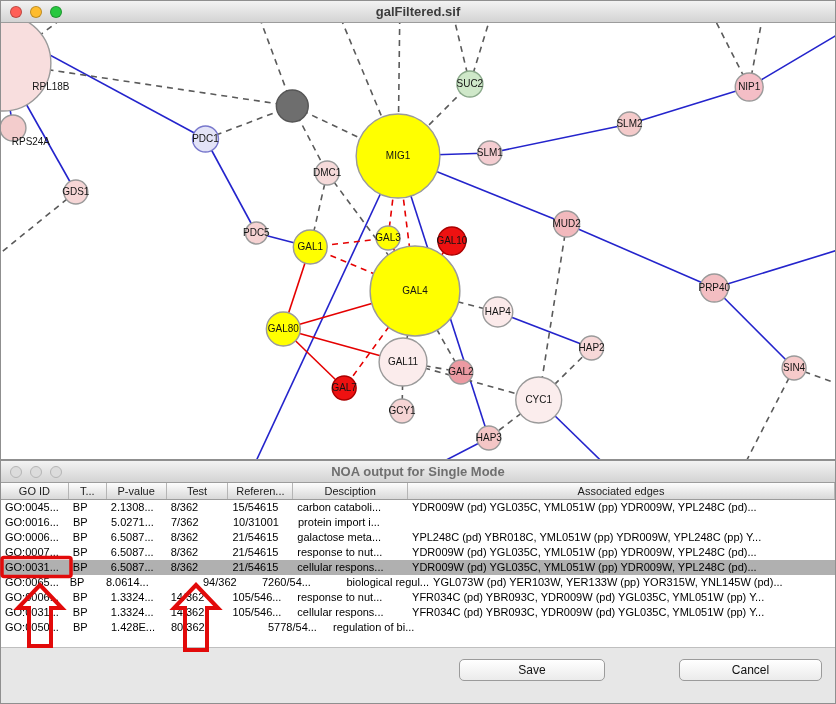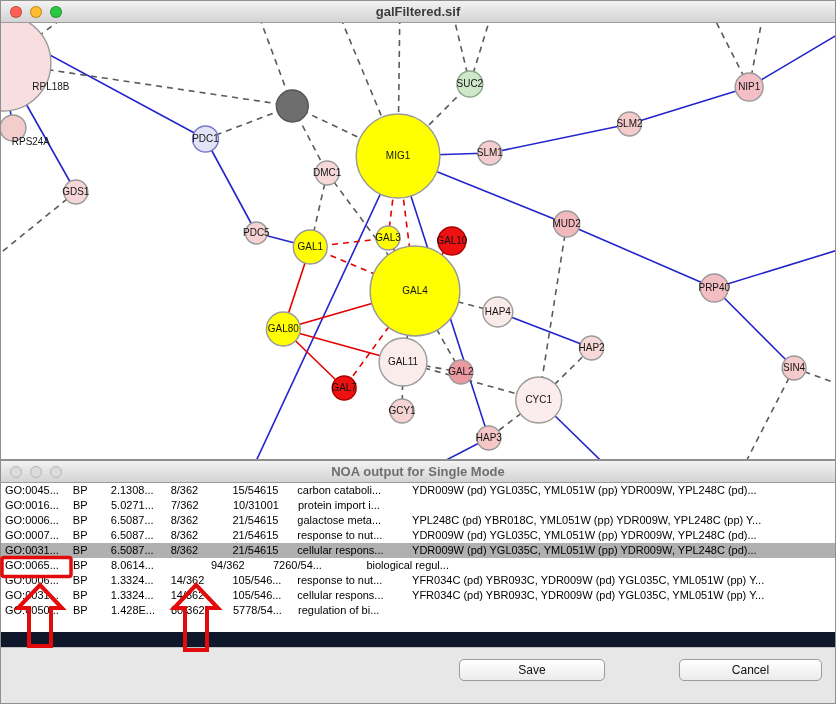--- a/index.html
+++ b/index.html
@@ -1,20 +1,20 @@
 <!DOCTYPE html>
 <html><head>
 <meta charset="utf-8">
 <style>
   *{margin:0;padding:0;box-sizing:border-box}
   html,body{width:836px;height:704px}
   body{position:relative;font-family:"Liberation Sans",sans-serif;overflow:hidden;background:#fff}
   .window{position:absolute;left:0;right:0;border:1px solid #8f8f8f;background:#fff}
   #net-window{top:0;height:460px}
-  #noa-window{top:460px;height:244px;background:#0f172a}
+  #noa-window{top:460px;height:244px;background:#4c1d95}
   .titlebar{position:relative;height:22px;background:linear-gradient(#f3f3f3,#d3d3d3);border-bottom:1px solid #9c9c9c;display:flex;align-items:center}
   .title{position:absolute;left:0;right:0;text-align:center;font-size:13px;font-weight:bold;color:#3c3c3c;pointer-events:none}
   #noa-window .title{color:#6f6f6f}
   .lights{display:flex;gap:8px;margin-left:9px}
   .light{width:12px;height:12px;border-radius:50%;border:1px solid rgba(0,0,0,.25)}
   .light.inactive{border-color:#b5b5b5}
   #net-canvas{display:block;background:#fff}
   .thead{display:flex;height:17px;background:linear-gradient(#fdfdfd,#d9d9d9);border-bottom:1px solid #9c9c9c}
   .hcell{font-size:11px;line-height:16px;text-align:center;border-right:1px solid #b5b5b5;overflow:hidden;white-space:nowrap;color:#1c1c1c}
   .tbody{background:#fff;height:149px;overflow:hidden}
@@ -157,20 +157,29 @@
 
 <div class="window" id="noa-window">
   <div class="titlebar">
     <span class="lights">
       <span class="light inactive" style="background: rgb(220, 220, 220);"></span>
       <span class="light inactive" style="background: rgb(220, 220, 220);"></span>
       <span class="light inactive" style="background: rgb(220, 220, 220);"></span>
     </span>
     <span class="title">NOA output for Single Mode</span>
   </div>
+  <div class="thead" id="noa-head">
+      <div class="hcell" style="width: 68px;">GO ID</div>
+      <div class="hcell" style="width: 38px;">T...</div>
+      <div class="hcell" style="width: 60px;">P-value</div>
+      <div class="hcell" style="width: 62px;">Test</div>
+      <div class="hcell" style="width: 65px;">Referen...</div>
+      <div class="hcell" style="width: 115px;">Desciption</div>
+      <div class="hcell" style="width: 428px;">Associated edges</div>
+    </div>
   <div class="tbody" id="noa-body">
       <div class="trow">
         <div class="tcell" style="width: 68px;">GO:0045...</div>
         <div class="tcell" style="width: 38px;">BP</div>
         <div class="tcell" style="width: 60px;">2.1308...</div>
         <div class="tcell" style="width: 62px;">8/362</div>
         <div class="tcell" style="width: 65px;">15/54615</div>
         <div class="tcell" style="width: 115px;">carbon cataboli...</div>
         <div class="tcell" style="width: 428px;">YDR009W (pd) YGL035C, YML051W (pp) YDR009W, YPL248C (pd)...</div>
       </div>
@@ -209,20 +218,21 @@
         <div class="tcell" style="width: 115px;">cellular respons...</div>
         <div class="tcell" style="width: 428px;">YDR009W (pd) YGL035C, YML051W (pp) YDR009W, YPL248C (pd)...</div>
       </div>
       <div class="trow">
         <div class="tcell" style="width: 68px;">GO:0065...</div>
         <div class="tcell" style="width: 38px;">BP</div>
         <div class="tcell" style="width: 60px;">8.0614...</div>
         <div class="tcell" style="width: 62px; margin-left: 40px;">94/362</div>
         <div class="tcell" style="width: 65px;">7260/54...</div>
         <div class="tcell" style="width: 115px; text-align: right;">biological regul...</div>
+        <div class="tcell" style="width: 428px;">YGL073W (pd) YER103W, YER133W (pp) YOR315W, YNL145W (pd)...</div>
       </div>
       <div class="trow">
         <div class="tcell" style="width: 68px;">GO:0006...</div>
         <div class="tcell" style="width: 38px;">BP</div>
         <div class="tcell" style="width: 60px;">1.3324...</div>
         <div class="tcell" style="width: 62px;">14/362</div>
         <div class="tcell" style="width: 65px;">105/546...</div>
         <div class="tcell" style="width: 115px;">response to nut...</div>
         <div class="tcell" style="width: 428px;">YFR034C (pd) YBR093C, YDR009W (pd) YGL035C, YML051W (pp) Y...</div>
       </div>
@@ -233,21 +243,21 @@
         <div class="tcell" style="width: 62px;">14/362</div>
         <div class="tcell" style="width: 65px;">105/546...</div>
         <div class="tcell" style="width: 115px;">cellular respons...</div>
         <div class="tcell" style="width: 428px;">YFR034C (pd) YBR093C, YDR009W (pd) YGL035C, YML051W (pp) Y...</div>
       </div>
       <div class="trow">
         <div class="tcell" style="width: 68px;">GO:0050...</div>
         <div class="tcell" style="width: 38px;">BP</div>
         <div class="tcell" style="width: 60px;">1.428E...</div>
         <div class="tcell" style="width: 62px;">80/362</div>
-        <div class="tcell" style="width: 65px;">5778/54...</div>
+        <div class="tcell" style="width: 65px; margin-left: 35px;">5778/54...</div>
         <div class="tcell" style="width: 115px;">regulation of bi...</div>
       </div>
     </div>
   <div class="buttonbar">
     <button id="cancel-btn">Cancel</button>
     <button id="save-btn">Save</button>
   </div>
 </div>
 
 <svg id="annot" width="836" height="704" viewBox="0 0 836 704" style="color: rgb(226, 10, 10);">

